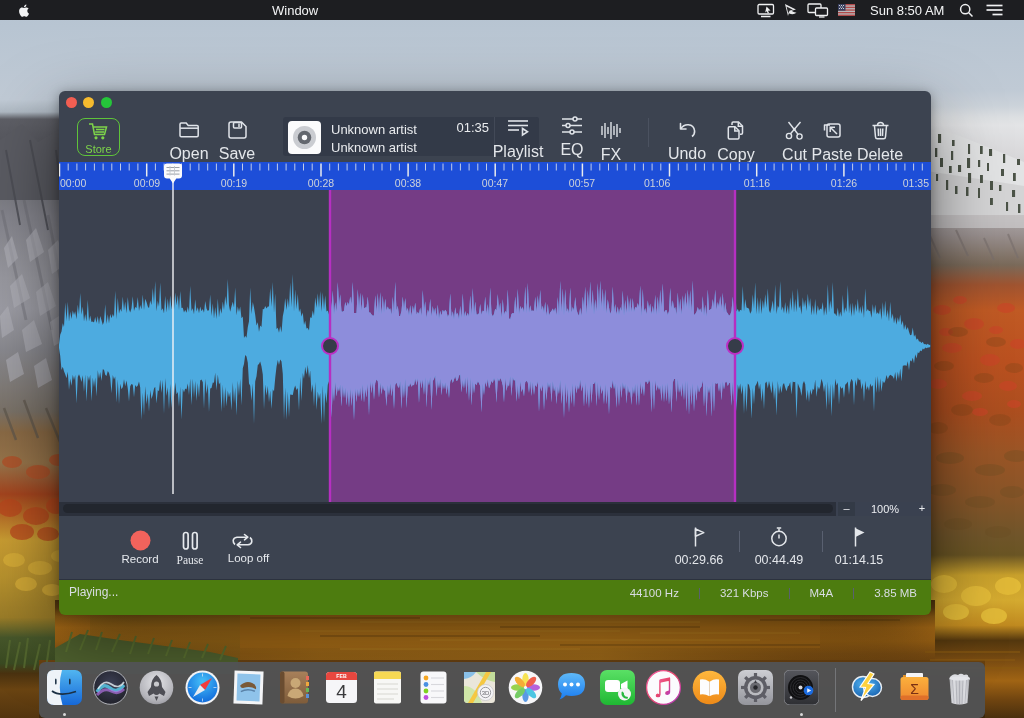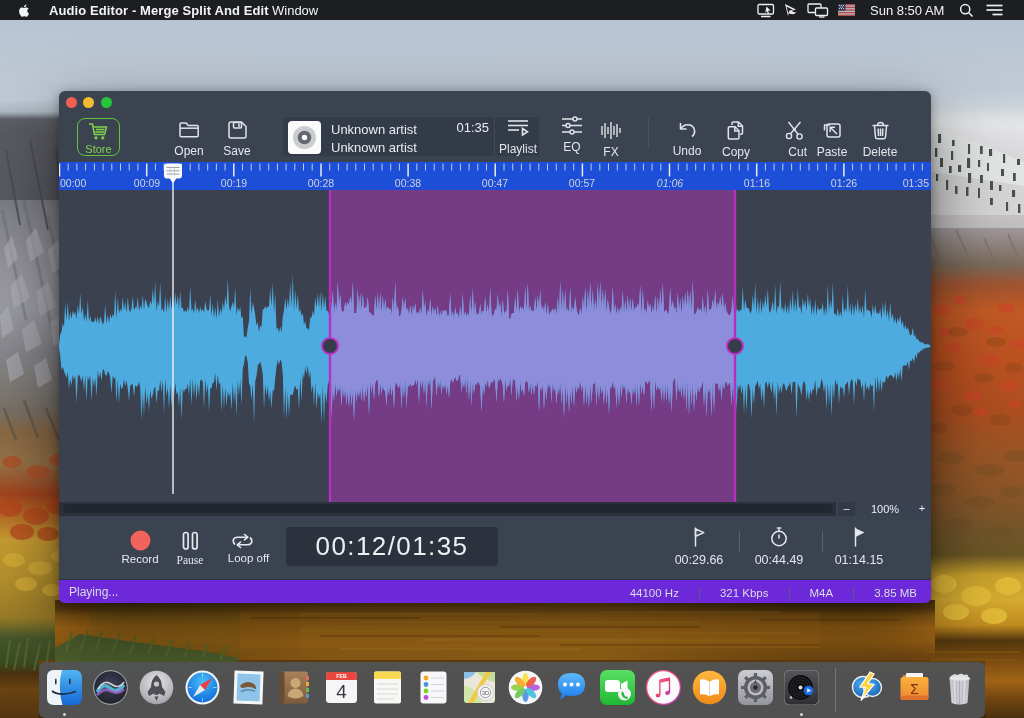--- a/index.html
+++ b/index.html
@@ -8,21 +8,21 @@
 #menubar .ttl{position:absolute;left:49px;top:2.5px;font-weight:bold;letter-spacing:0.1px;}
 #menubar .win{position:absolute;left:272px;top:2.5px;}
 #menubar .clock{position:absolute;left:870px;top:2.5px;}
 
 #win{position:absolute;left:59px;top:91px;width:872px;height:512px;background:#3c4350;border-radius:6px;z-index:10;
 box-shadow:0 30px 70px rgba(0,0,0,.55),0 2px 12px rgba(0,0,0,.35);}
 .tl{position:absolute;top:5.8px;width:11px;height:11px;border-radius:50%;z-index:12;}
 #toolbar{position:absolute;left:0;top:0;width:872px;height:71px;}
 #storebtn{position:absolute;left:18px;top:27px;width:43px;height:38px;border:1.5px solid #5fc43a;border-radius:8px;text-align:center;overflow:hidden;}
 #storebtn .lbl{color:#7dd44a;font-size:11px;margin-top:-1px;line-height:11px;}
-.tbitem{position:absolute;text-align:center;color:#e4e7eb;font-size:12px;}
+.tbitem{position:absolute;text-align:center;color:#e4e7eb;font-size:16px;}
 .tbitem .lbl{display:block;margin-top:1px;}
 #panel{position:absolute;left:224px;top:26px;width:256px;height:39px;background:#333a48;border-radius:3px;}
 #panel .divider{position:absolute;left:211px;top:0;width:1px;height:39px;background:#424957;}
 #plpanel{position:absolute;left:436px;top:26px;width:44px;height:39px;background:#333a48;border-radius:0 3px 3px 0;}
 #cdsq{position:absolute;left:5px;top:4px;width:33px;height:33px;background:#fbfbfc;border-radius:4px;}
 .tsep{position:absolute;top:27px;width:1px;height:29px;background:#4b5260;}
 
 #ruler{position:absolute;left:0;top:71px;width:872px;height:28px;background:#1d4ed8;}
 .rlab{position:absolute;top:15px;font-size:10.5px;color:#ced3da;}
 
@@ -35,21 +35,21 @@
 #zoomstrip .pct{position:absolute;left:30px;top:1px;width:38px;text-align:center;}
 #zoomstrip .plus{position:absolute;right:2px;top:0;width:14px;height:14px;text-align:center;line-height:13px;}
 
 #controls{position:absolute;left:0;top:425px;width:872px;height:63px;background:#3c4350;}
 .ctl{position:absolute;text-align:center;color:#e6e9ed;font-size:11.5px;}
 #timebox{position:absolute;left:227px;top:11px;width:212px;height:39px;background:#2b313d;border-radius:4px;color:#eef0f3;
 font-size:26px;text-align:center;line-height:39px;letter-spacing:1.4px;}
 .csep{position:absolute;top:15px;width:1px;height:21px;background:#596070;}
 .mark{position:absolute;text-align:center;color:#e3e6ea;font-size:12.5px;}
 
-#status{position:absolute;left:0;top:488px;width:872px;height:24px;background:#6d28d9;border-top:1px solid #2c323e;
+#status{position:absolute;left:0;top:488px;width:872px;height:36px;background:#4d7c0f;border-top:1px solid #2c323e;
 border-radius:0 0 6px 6px;color:#d9dde3;font-size:12px;}
 #status .right{position:absolute;right:14px;top:7px;display:flex;align-items:center;gap:20px;font-size:11.5px;}
 #status .ssep{width:1px;height:11px;background:#596070;}
 
 #dock{position:absolute;left:39px;top:662px;width:946px;height:56px;background:rgba(82,83,85,0.95);border-radius:6px;z-index:30;}
 .dicon{position:absolute;top:8px;width:35px;height:35px;}
 .ddot{position:absolute;top:51px;width:3px;height:3px;border-radius:50%;background:#d8d8d8;}
 </style></head><body>
 <svg width="1024" height="718" viewBox="0 0 1024 718" style="position:absolute;left:0;top:0;z-index:0;">
 <defs>
@@ -327,21 +327,20 @@
       <line x1="202" y1="658" x2="208" y2="644"></line>
 <line x1="220" y1="660" x2="226" y2="646"></line>
 </g>
 </svg>
 
 <div id="menubar">
 <svg width="13" height="15" viewBox="0 0 13 15" style="position:absolute;left:18px;top:3px;" fill="#f3f4f5">
 <path d="M9.3 7.9c0-1.5 1.2-2.2 1.3-2.3-0.7-1-1.8-1.2-2.2-1.2-0.9-0.1-1.8 0.6-2.3 0.6-0.5 0-1.2-0.5-2-0.5-1 0-2 0.6-2.5 1.5-1.1 1.9-0.3 4.7 0.8 6.2 0.5 0.8 1.1 1.6 1.9 1.6 0.8 0 1.1-0.5 2-0.5 0.9 0 1.2 0.5 2 0.5 0.8 0 1.4-0.7 1.9-1.5 0.6-0.9 0.8-1.7 0.8-1.8 0 0-1.6-0.6-1.7-2.6z"></path>
 <path d="M7.8 3.4c0.4-0.5 0.7-1.2 0.6-1.9-0.6 0-1.3 0.4-1.8 0.9-0.4 0.4-0.7 1.2-0.6 1.8 0.7 0.1 1.4-0.3 1.8-0.8z"></path>
 </svg>
-<div class="ttl">Audio Editor - Merge Split And Edit</div>
 <div class="win">Window</div>
 
 <svg width="18" height="15" viewBox="0 0 18 15" style="position:absolute;left:757px;top:3px;" fill="none" stroke="#f0f1f2" stroke-width="1.3">
 <rect x="1" y="1.5" width="15.5" height="9.5" rx="1.2"></rect>
 <line x1="4" y1="13.5" x2="13.5" y2="13.5" stroke-width="1.5"></line>
 <path d="M9.5 3.5 L13.5 7.5 L11 7.7 L12 10 L10.8 10.4 L9.8 8.2 L8.2 9.6 Z" fill="#f0f1f2" stroke="none"></path>
 </svg>
 
 <svg width="16" height="15" viewBox="0 0 16 15" style="position:absolute;left:783px;top:3px;">
 <path d="M2 1 L13 6.5 L8.5 7.8 Q10.5 9.5 13.5 9.8 Q10 12.5 5.8 10.2 L5 13 Z" fill="#e8e9ea"></path>
@@ -627,21 +626,21 @@
         <line x1="854.6" y1="1.5" x2="854.6" y2="8.5" stroke="#e9ebee" stroke-width="1" opacity="0.8"></line>
         <line x1="863.3" y1="1.5" x2="863.3" y2="8.5" stroke="#e9ebee" stroke-width="1" opacity="0.8"></line>
       </svg>
       <div class="rlab" style="left:1px;">00:00</div>
       <div class="rlab" style="left:62px;width:52px;text-align:center;">00:09</div>
       <div class="rlab" style="left:149px;width:52px;text-align:center;">00:19</div>
       <div class="rlab" style="left:236px;width:52px;text-align:center;">00:28</div>
       <div class="rlab" style="left:323px;width:52px;text-align:center;">00:38</div>
       <div class="rlab" style="left:410px;width:52px;text-align:center;">00:47</div>
       <div class="rlab" style="left:497px;width:52px;text-align:center;">00:57</div>
-      <div class="rlab" style="left:585px;width:52px;text-align:center;font-style:italic;">01:06</div>
+      <div class="rlab" style="left:585px;width:52px;">01:06</div>
       <div class="rlab" style="left:672px;width:52px;text-align:center;">01:16</div>
       <div class="rlab" style="left:759px;width:52px;text-align:center;">01:26</div>
       <div class="rlab" style="right:2px;">01:35</div>
     </div>
     <div id="wavearea">
       <svg width="872" height="312" viewBox="0 0 872 312" style="position:absolute;left:0;top:0;">
 <defs>
           <clipPath id="selclip">
             <rect x="271" y="0" width="405" height="312"></rect>
           </clipPath>
@@ -697,21 +696,20 @@
 
 <div class="ctl" style="left:155px;top:16px;width:56px;">
 <svg width="25" height="18" viewBox="0 0 25 18" fill="none" stroke="#e6e9ed" stroke-width="1.6">
 <path d="M5 12.5 Q3 11 3.2 8.5 Q3.5 5.5 7 5.2 H17"></path>
 <path d="M14.5 2.5 L17.8 5.2 L14.5 7.8" stroke-linejoin="round" stroke-linecap="round"></path>
 <path d="M20 5.5 Q22 7 21.8 9.5 Q21.5 12.5 18 12.8 H8"></path>
 <path d="M10.5 10.2 L7.2 12.8 L10.5 15.5" stroke-linejoin="round" stroke-linecap="round"></path>
 </svg>
 <div style="margin-top:0px;margin-left:13px;">Loop off</div>
 </div>
-<div id="timebox">00:12/01:35</div>
 
 <div class="mark" style="left:610px;top:10px;width:60px;">
 <svg width="20" height="22" viewBox="0 0 20 22" fill="none" stroke="#e3e6ea" stroke-width="1.5">
 <line x1="6.5" y1="1.5" x2="6.5" y2="20.5"></line>
 <path d="M6.5 3 L14.8 6.6 L6.5 10.2 Z" stroke-linejoin="round"></path>
 </svg>
 <div style="margin-top:2px;">00:29.66</div>
 </div>
 <div class="csep" style="left:680px;"></div>
 

